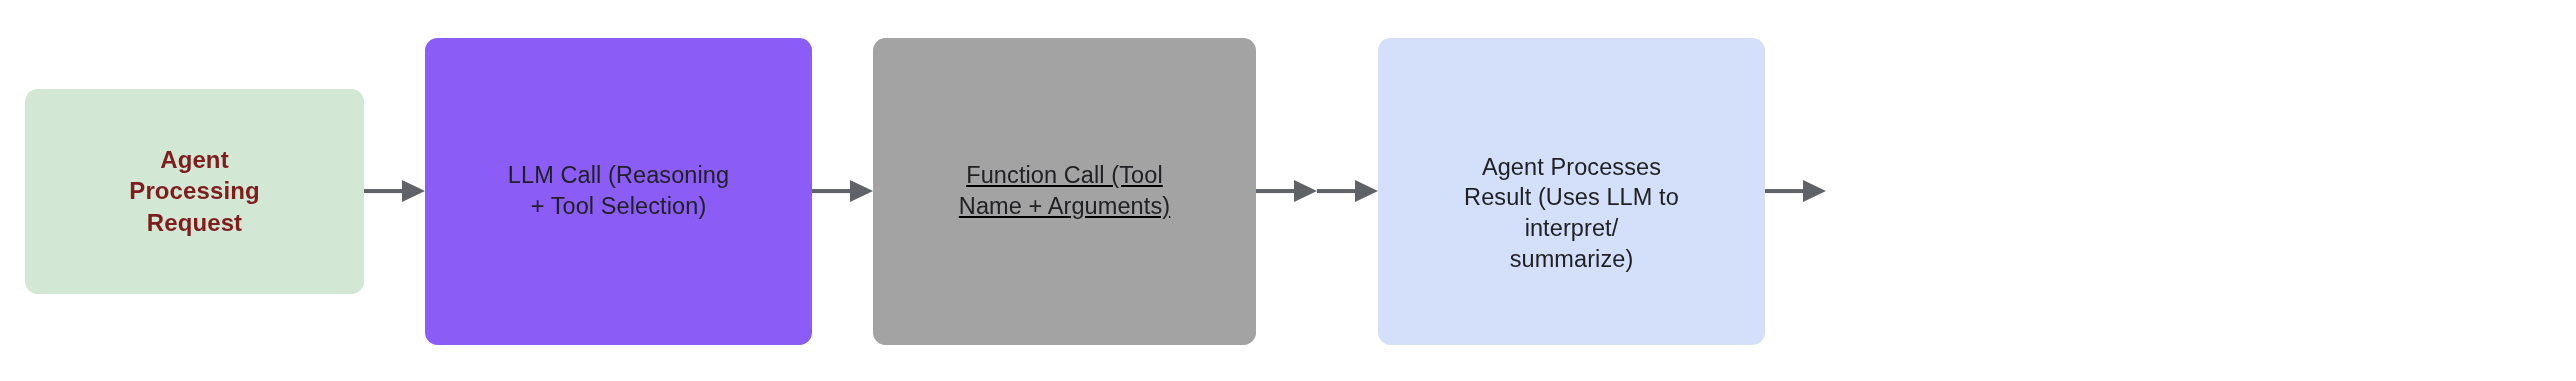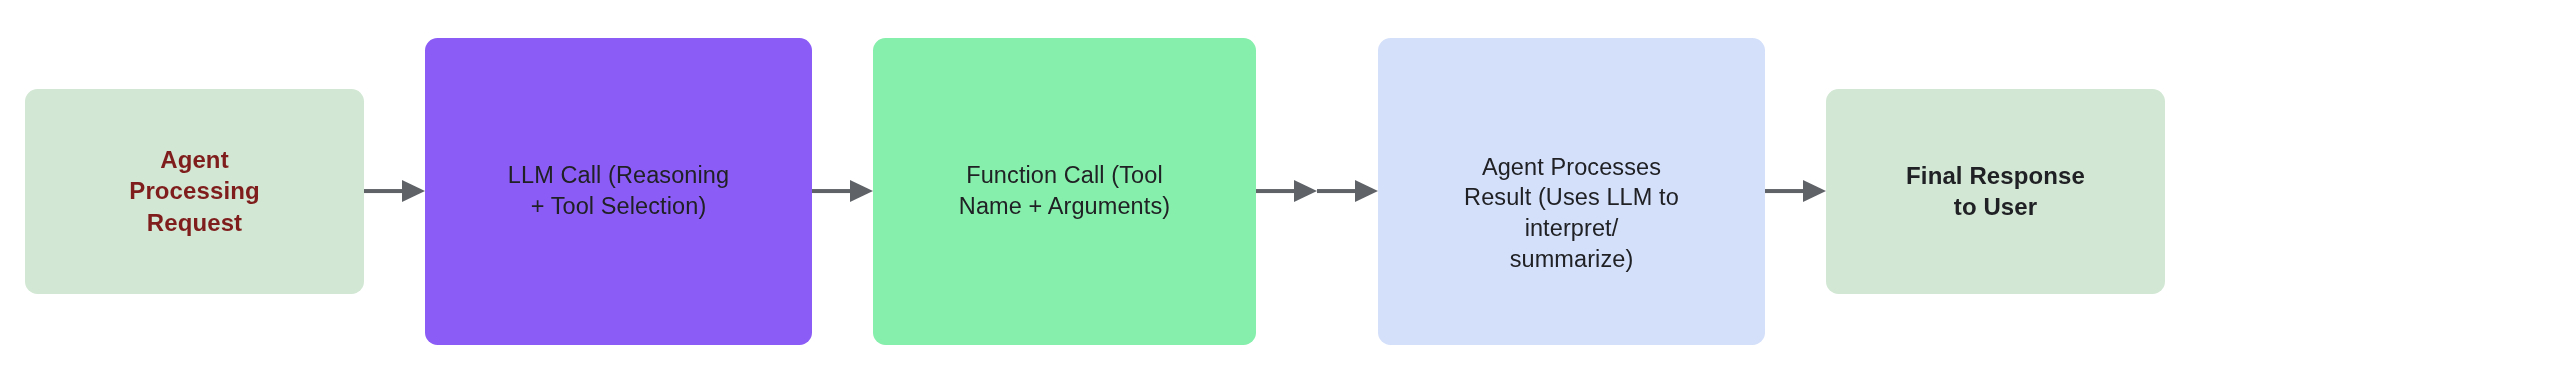--- a/index.html
+++ b/index.html
@@ -133,21 +133,21 @@
     <div class="node process" style="background: #8b5cf6;">
       <span class="node-label" style="color: rgb(32, 33, 36);">LLM Call (Reasoning
 + Tool Selection)</span>
     </div>
 
     <div class="connector">
       <span class="shaft" style="background: rgb(95, 99, 104);"></span>
       <span class="head" style="border-left-color: rgb(95, 99, 104);"></span>
     </div>
 
-    <div class="node process narrow" style="background: #86efac;">
+    <div class="node process narrow" style="background: #a3a3a3; text-decoration: underline;">
       <span class="node-label" style="color: rgb(32, 33, 36);">Function Call (Tool
 Name + Arguments)</span>
     </div>
 
     <div class="connector">
       <span class="shaft" style="background: rgb(95, 99, 104);"></span>
       <span class="head" style="border-left-color: rgb(95, 99, 104);"></span>
     </div>
 
 
@@ -161,22 +161,18 @@
 Result (Uses LLM to
 interpret/
 summarize)</span>
     </div>
 
     <div class="connector">
       <span class="shaft" style="background: rgb(95, 99, 104);"></span>
       <span class="head" style="border-left-color: rgb(95, 99, 104);"></span>
     </div>
 
-    <div class="node terminal" style="background: rgb(210, 232, 212);">
-      <span class="node-label" style="color: rgb(32, 33, 36);">Final Response
-to User</span>
-    </div>
 
     <div class="spacer-right"></div>
 
   </div>
 </div>
 
 
 </body></html>

